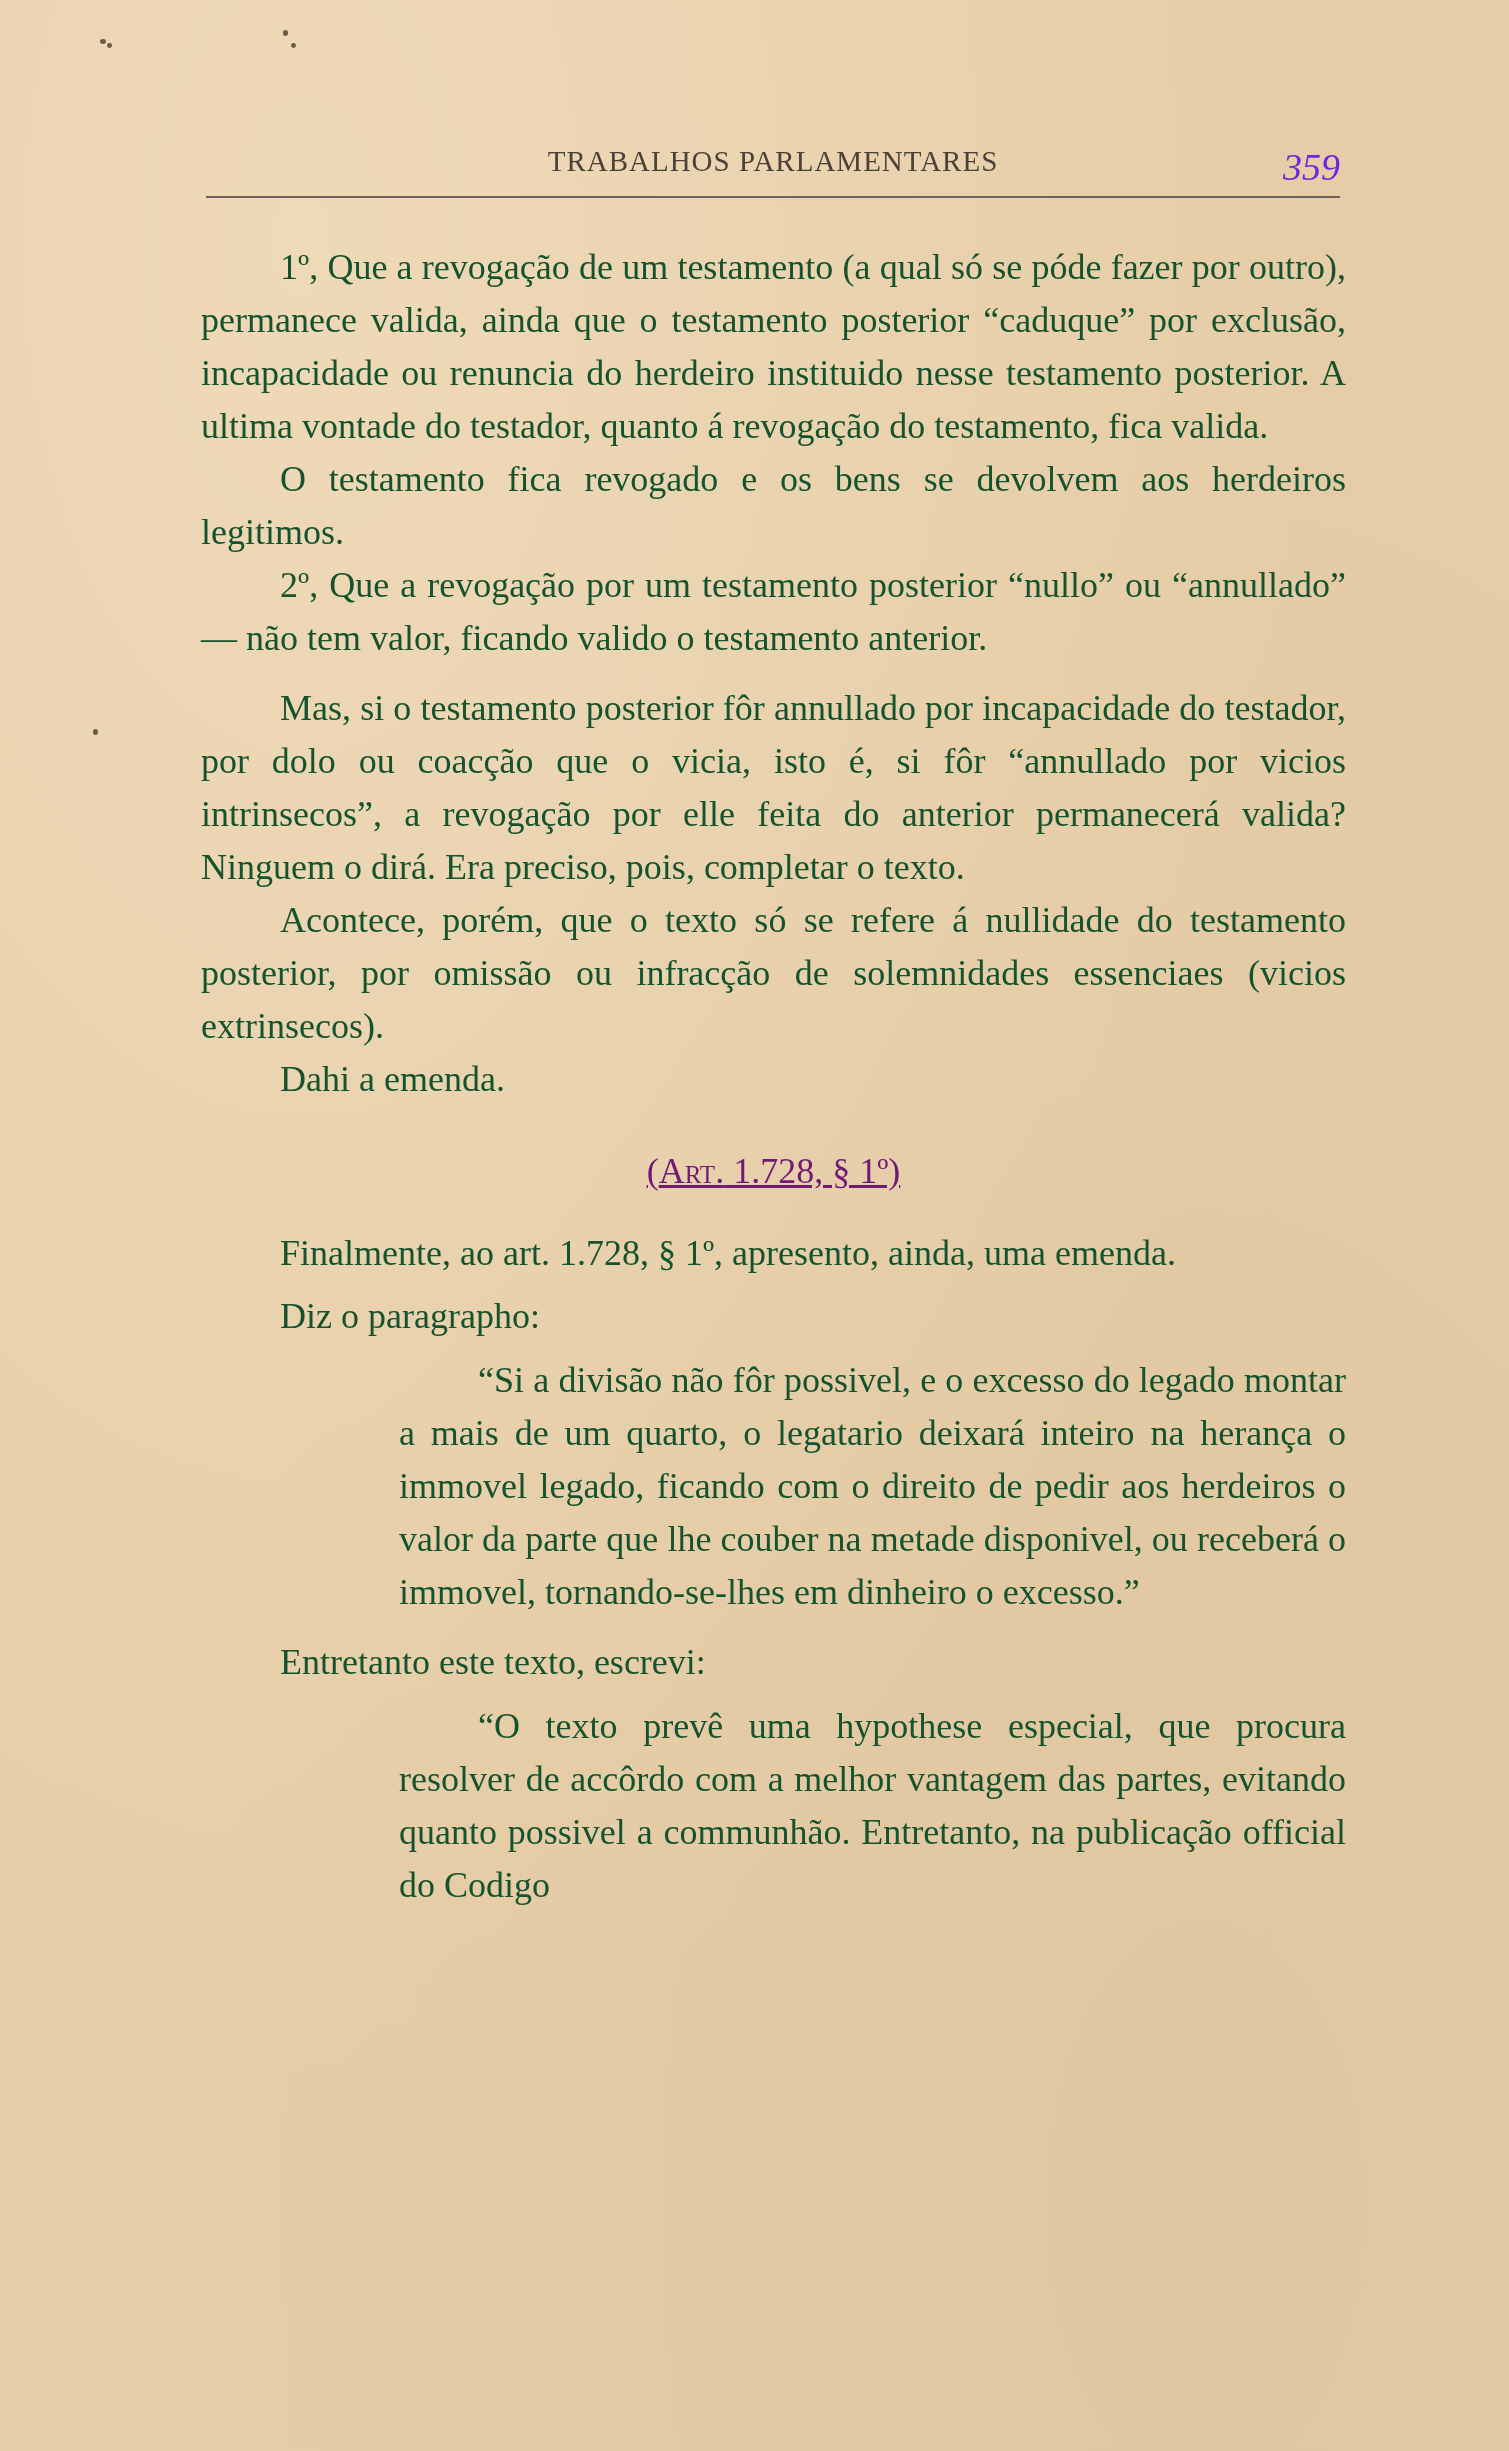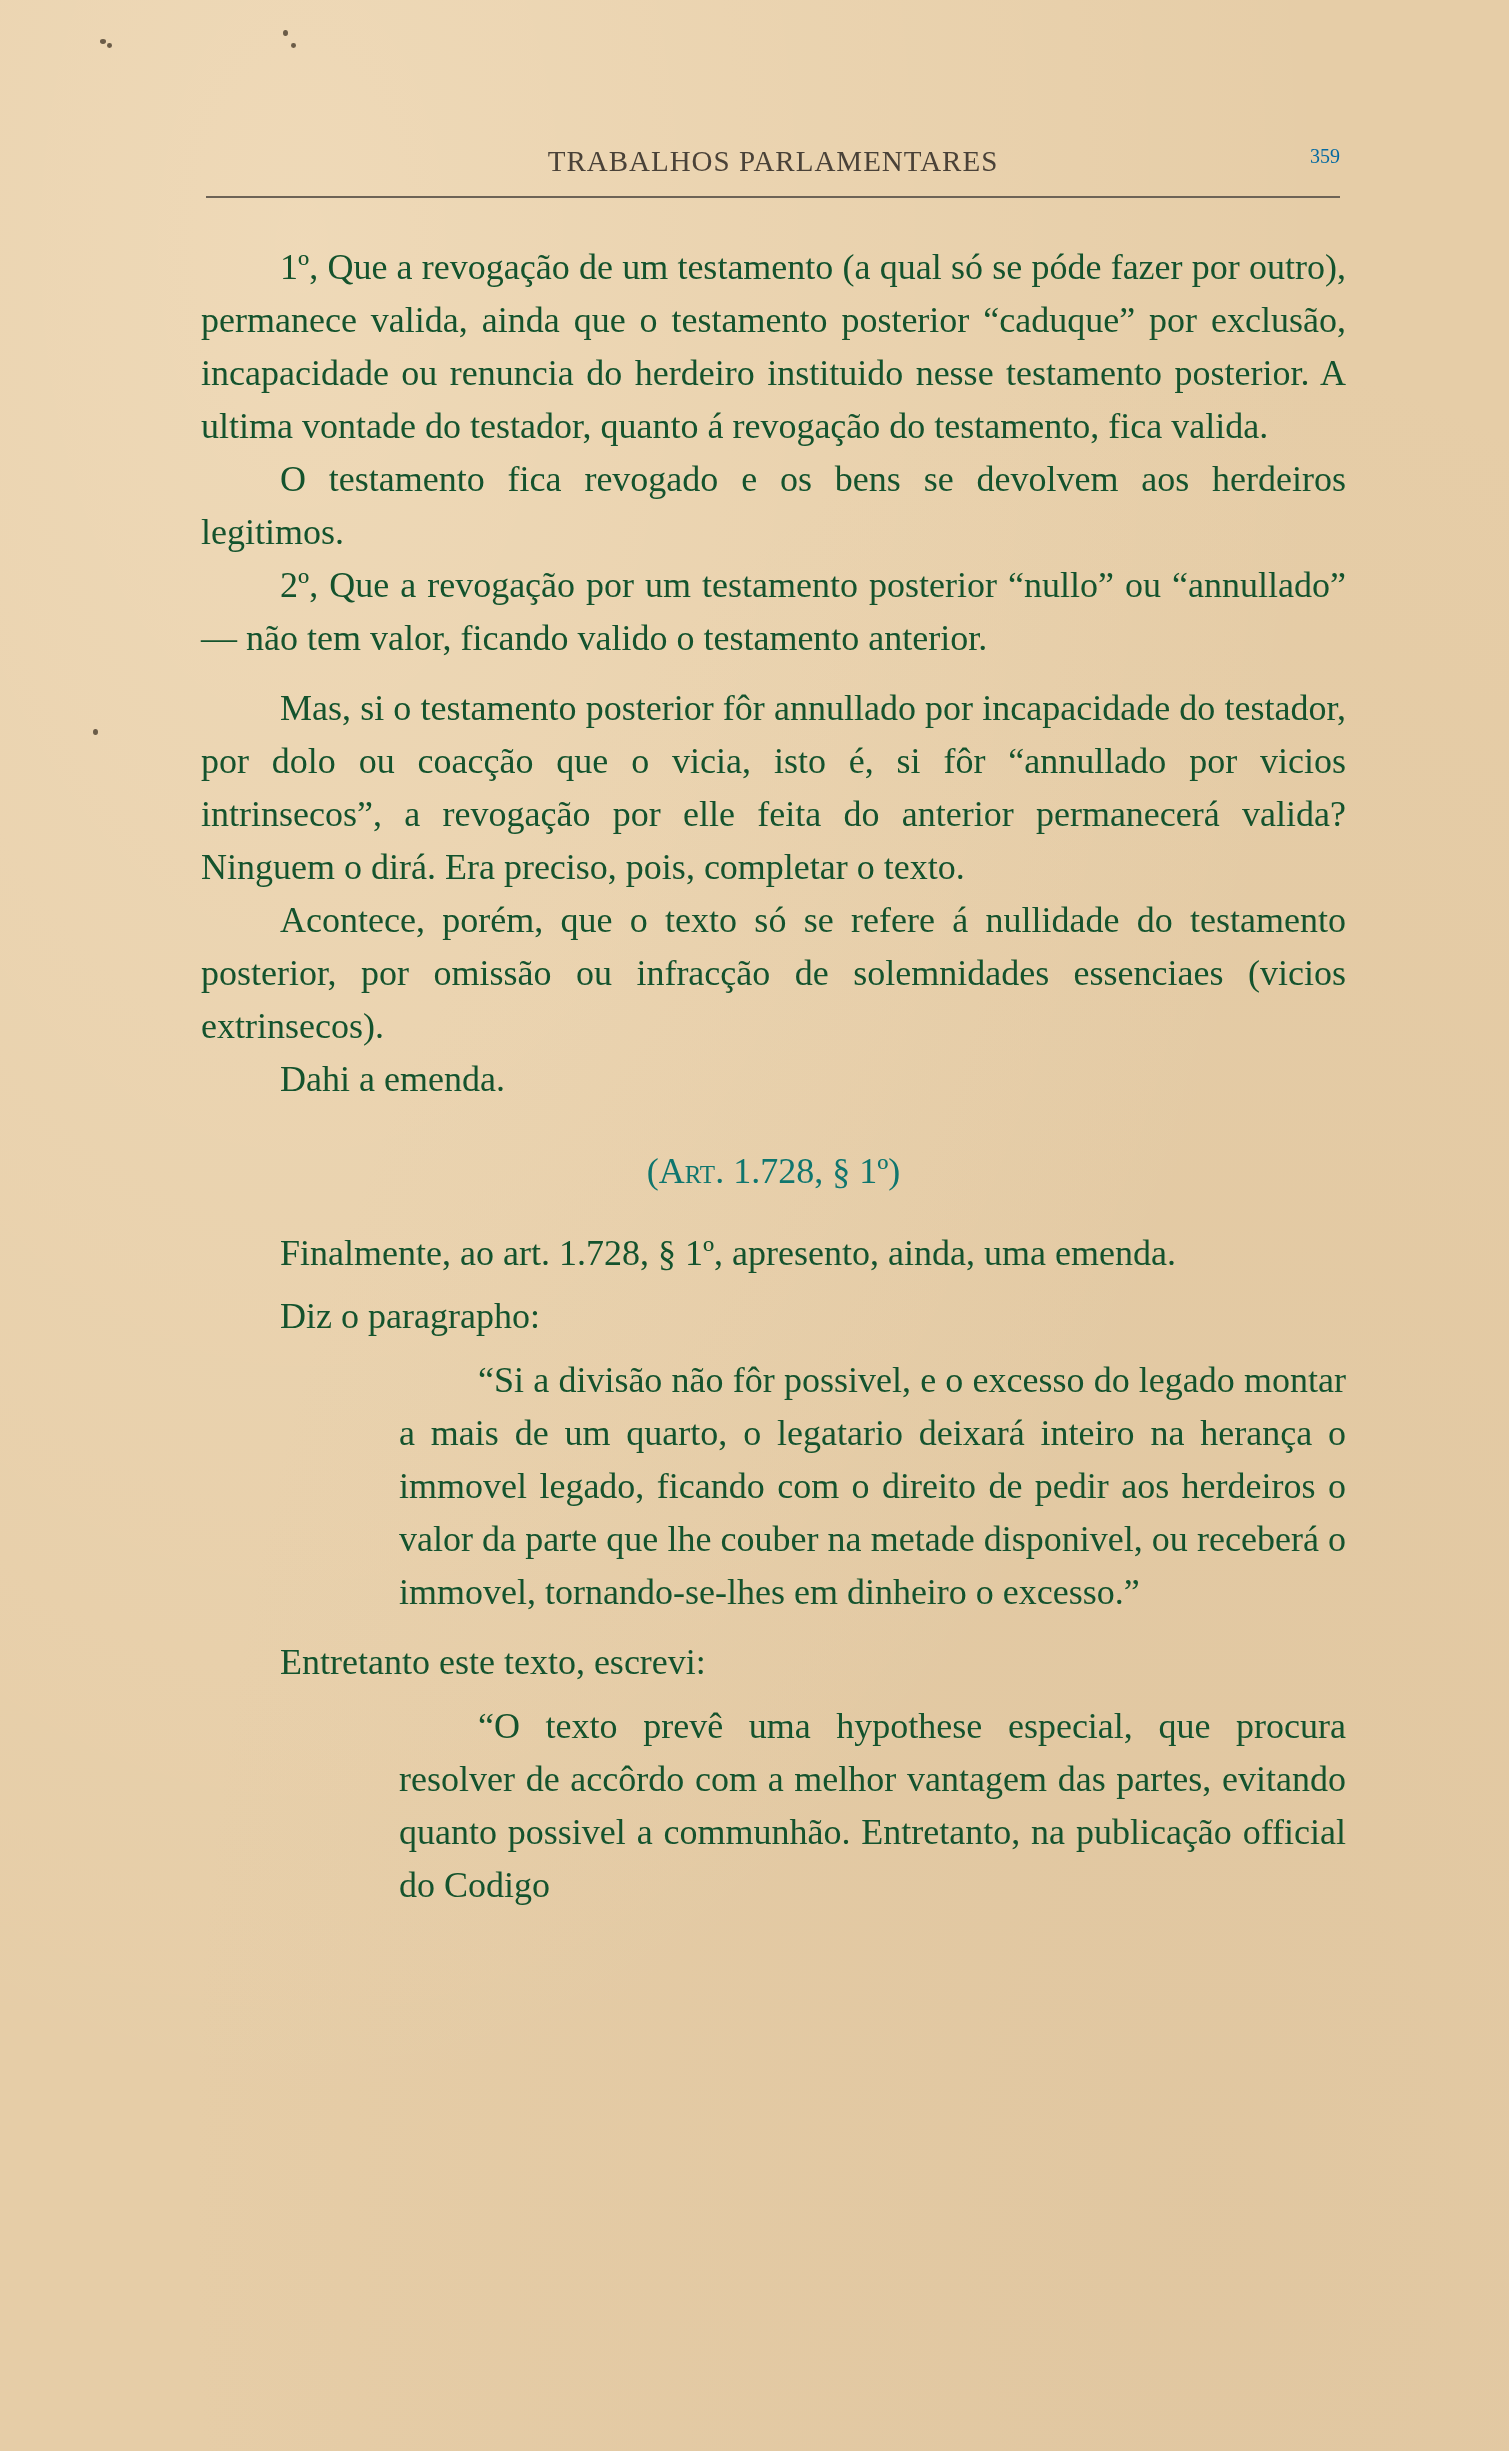--- a/index.html
+++ b/index.html
@@ -39,22 +39,23 @@
     text-align: center;
     font-size: 29px;
     letter-spacing: 1px;
     color: #4a4238;
     transform: scaleY(1.05);
   }
   .page-number {
     position: absolute;
     right: 0;
     top: 0;
-    font-size: 20px;
-    color: #0369a1;
+    font-size: 38px;
+    color: #6d28d9;
+    font-style: italic;
   }
   .head-rule {
     position: absolute;
     left: 198px;
     top: 196px;
     width: 1134px;
     height: 1.9px;
     background: #6d6356;
   }
   .text-block {
@@ -71,21 +72,22 @@
     color: #14532d;
   }
   .indent { text-indent: 79px; }
   .gap-s { margin-top: 9.7px; }
   .gap-m { margin-top: 17.4px; }
   .center-ref {
     text-align: center;
     font-size: 36px;
     line-height: 53px;
     margin: 39px 0 29px 0;
-    color: #0f766e;
+    color: #701a75;
+    text-decoration: underline;
   }
   .sc { font-variant: small-caps; }
   .quote-block {
     margin-left: 198px;
     margin-top: 11px;
   }
   .speck {
     position: absolute;
     background: #6b5c48;
     border-radius: 50%;

